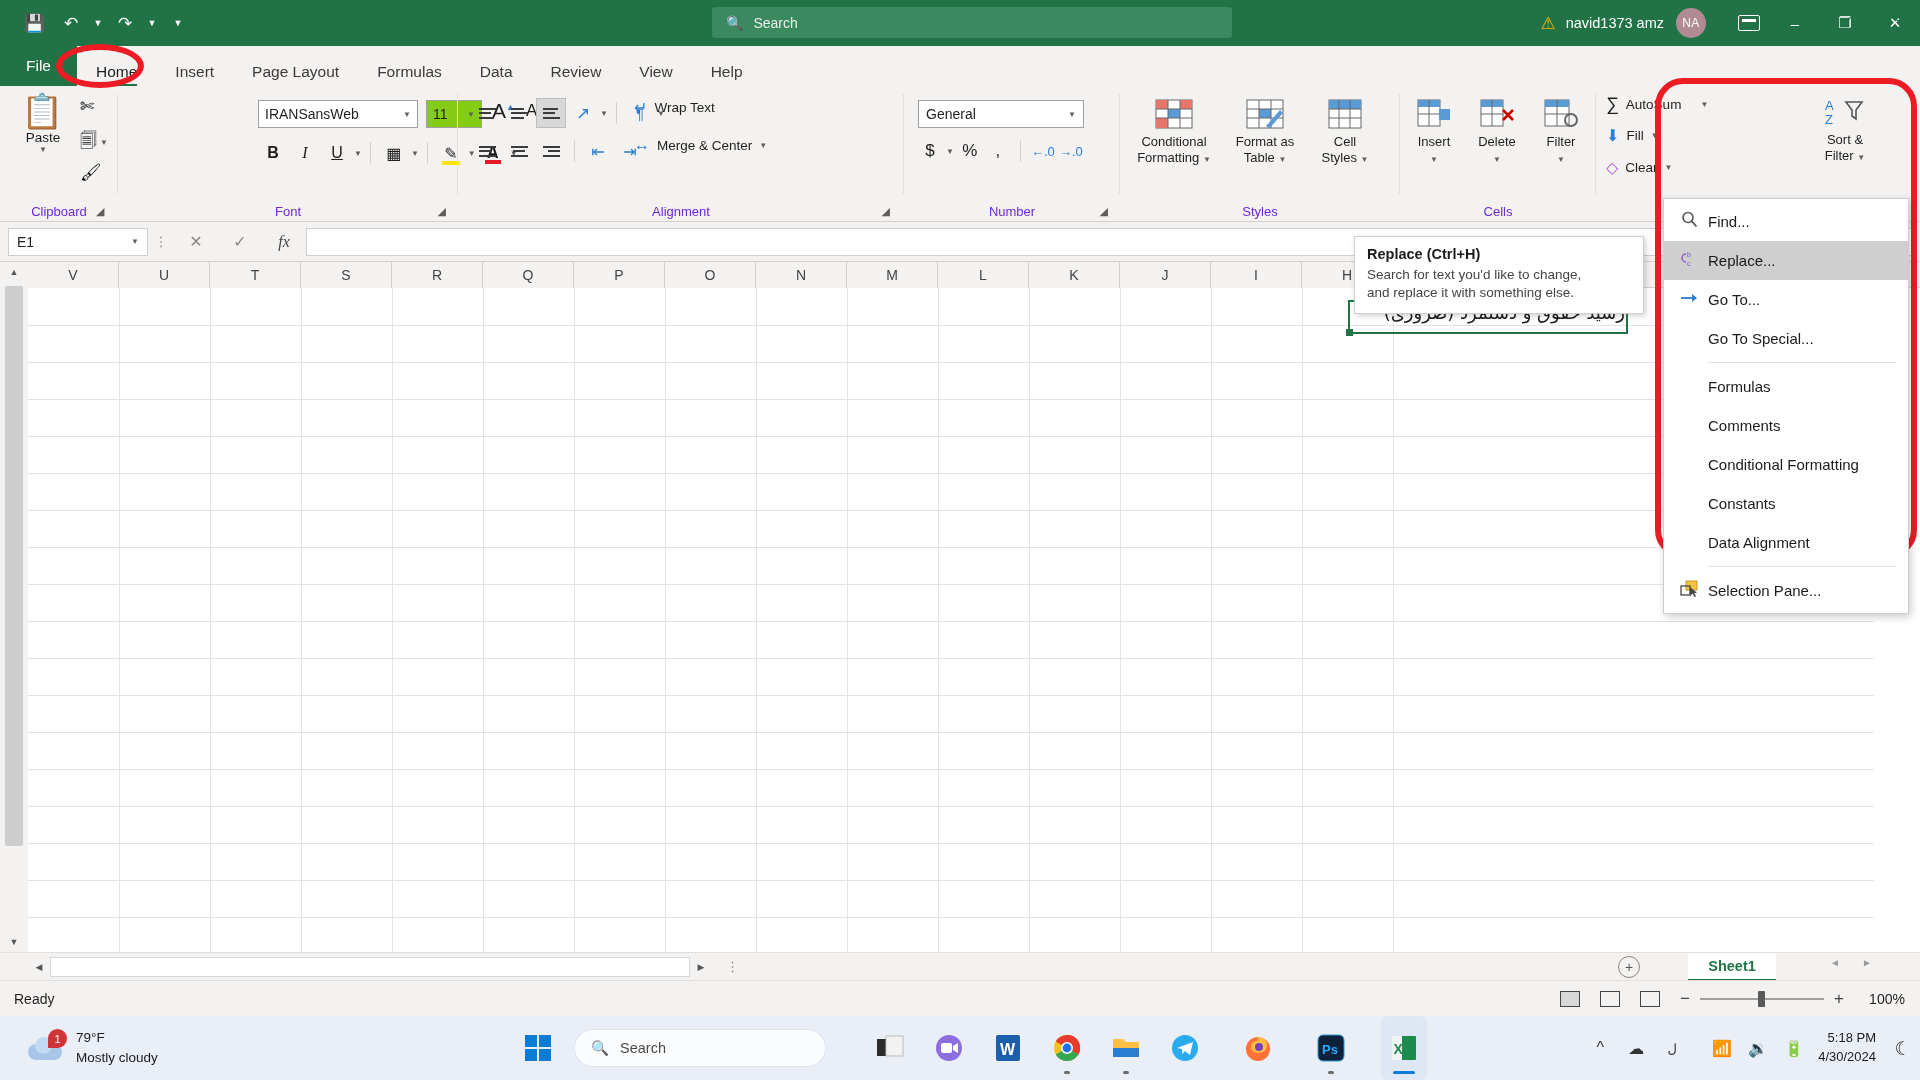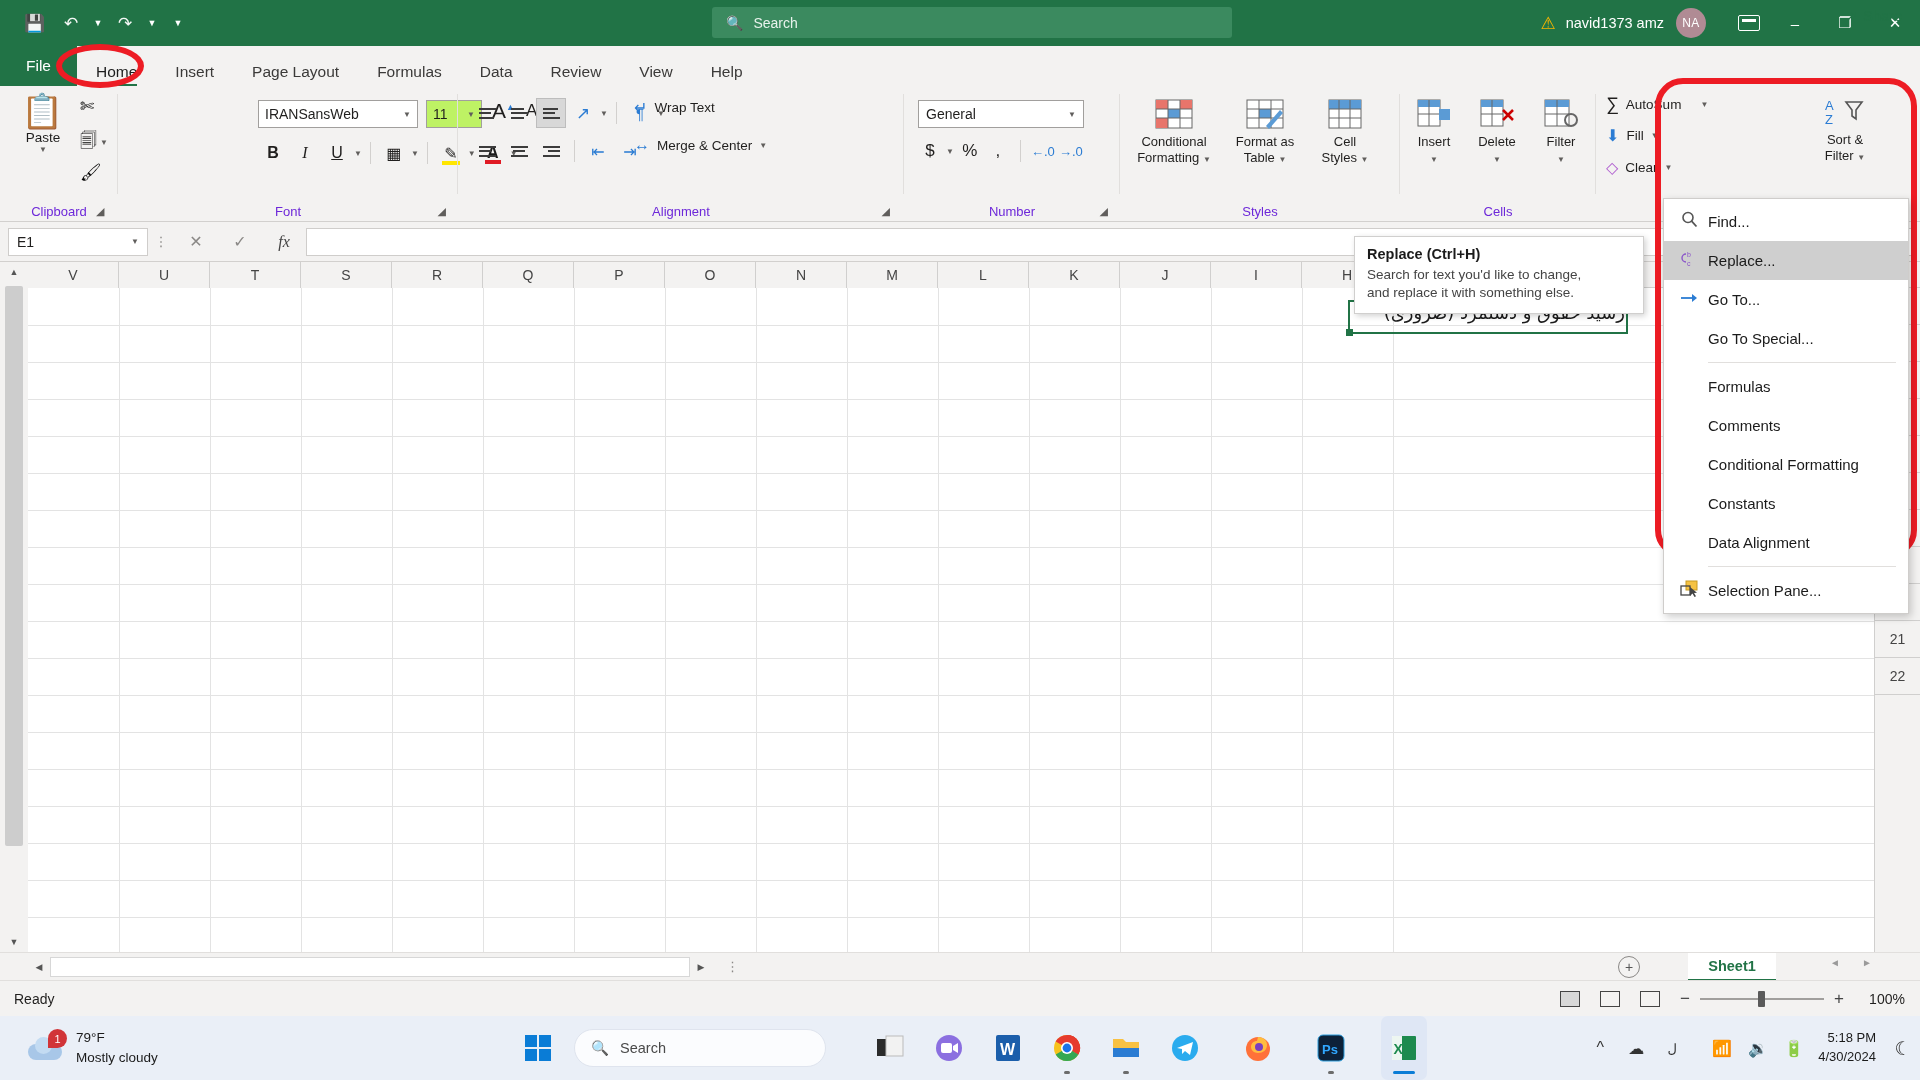--- a/index.html
+++ b/index.html
@@ -98,21 +98,21 @@
   .mini-btn { position: absolute; display: flex; align-items: center; gap: 3px; font-size: 17px; }
 
   
   .fontname {
     position: absolute; left: 140px; top: 14px; width: 160px; height: 28px;
     background: #fff; border: 1px solid #a19f9d; display: flex; align-items: center;
     padding: 0 6px; font-size: 14px; color: #201f1e; justify-content: space-between;
   }
   .fontsize {
     position: absolute; left: 308px; top: 14px; width: 56px; height: 28px;
-    background: #bef264; border: 1px solid #a19f9d; display: flex; align-items: center;
+    background: #84cc16; border: 1px solid #a19f9d; display: flex; align-items: center;
     padding: 0 6px; font-size: 14px; color: #201f1e; justify-content: space-between;
   }
   .grow-a { position: absolute; left: 374px; top: 13px; font-size: 21px; color: #201f1e; }
   .shrink-a { position: absolute; left: 408px; top: 15px; font-size: 17px; color: #201f1e; }
   .fontrow2 { position: absolute; left: 140px; top: 52px; display: flex; align-items: center; gap: 2px; }
   .fr-btn { width: 30px; height: 30px; display: flex; align-items: center; justify-content: center; font-size: 16px; color: #201f1e; }
   .vdiv { width: 1px; height: 22px; background: #d2d0ce; margin: 0 6px; }
 
   
   .align-grid { position: absolute; left: 14px; top: 12px; display: flex; gap: 2px; align-items: center; }
@@ -654,35 +654,20 @@
           <div class="gline-h" style="top: 444px;"></div>
           <div class="gline-h" style="top: 481px;"></div>
           <div class="gline-h" style="top: 518px;"></div>
           <div class="gline-h" style="top: 555px;"></div>
           <div class="gline-h" style="top: 592px;"></div>
           <div class="gline-h" style="top: 629px;"></div>
         </div>
       <div class="selbox"></div>
       <div class="persian-cell">رسید حقوق و دستمزد (ضروری)</div>
     </div>
-    <div class="rowhdr-col">
-      <div id="rowhdr-cells">
-          <div class="rowcell" style="height: 37px;">12</div>
-          <div class="rowcell" style="height: 37px;">13</div>
-          <div class="rowcell" style="height: 37px;">14</div>
-          <div class="rowcell" style="height: 37px;">15</div>
-          <div class="rowcell" style="height: 37px;">16</div>
-          <div class="rowcell" style="height: 37px;">17</div>
-          <div class="rowcell" style="height: 37px;">18</div>
-          <div class="rowcell" style="height: 37px;">19</div>
-          <div class="rowcell" style="height: 37px;">20</div>
-          <div class="rowcell" style="height: 37px;">21</div>
-          <div class="rowcell" style="height: 37px;">22</div>
-        </div>
-    </div>
   </div>
 
   <div class="tooltip">
     <div class="tt-title">Replace (Ctrl+H)</div>
     <div class="tt-body">Search for text you'd like to change,</div>
     <div class="tt-body">and replace it with something else.</div>
   </div>
 
   <div class="menu" id="find-select-menu">
       <div class="mi">

